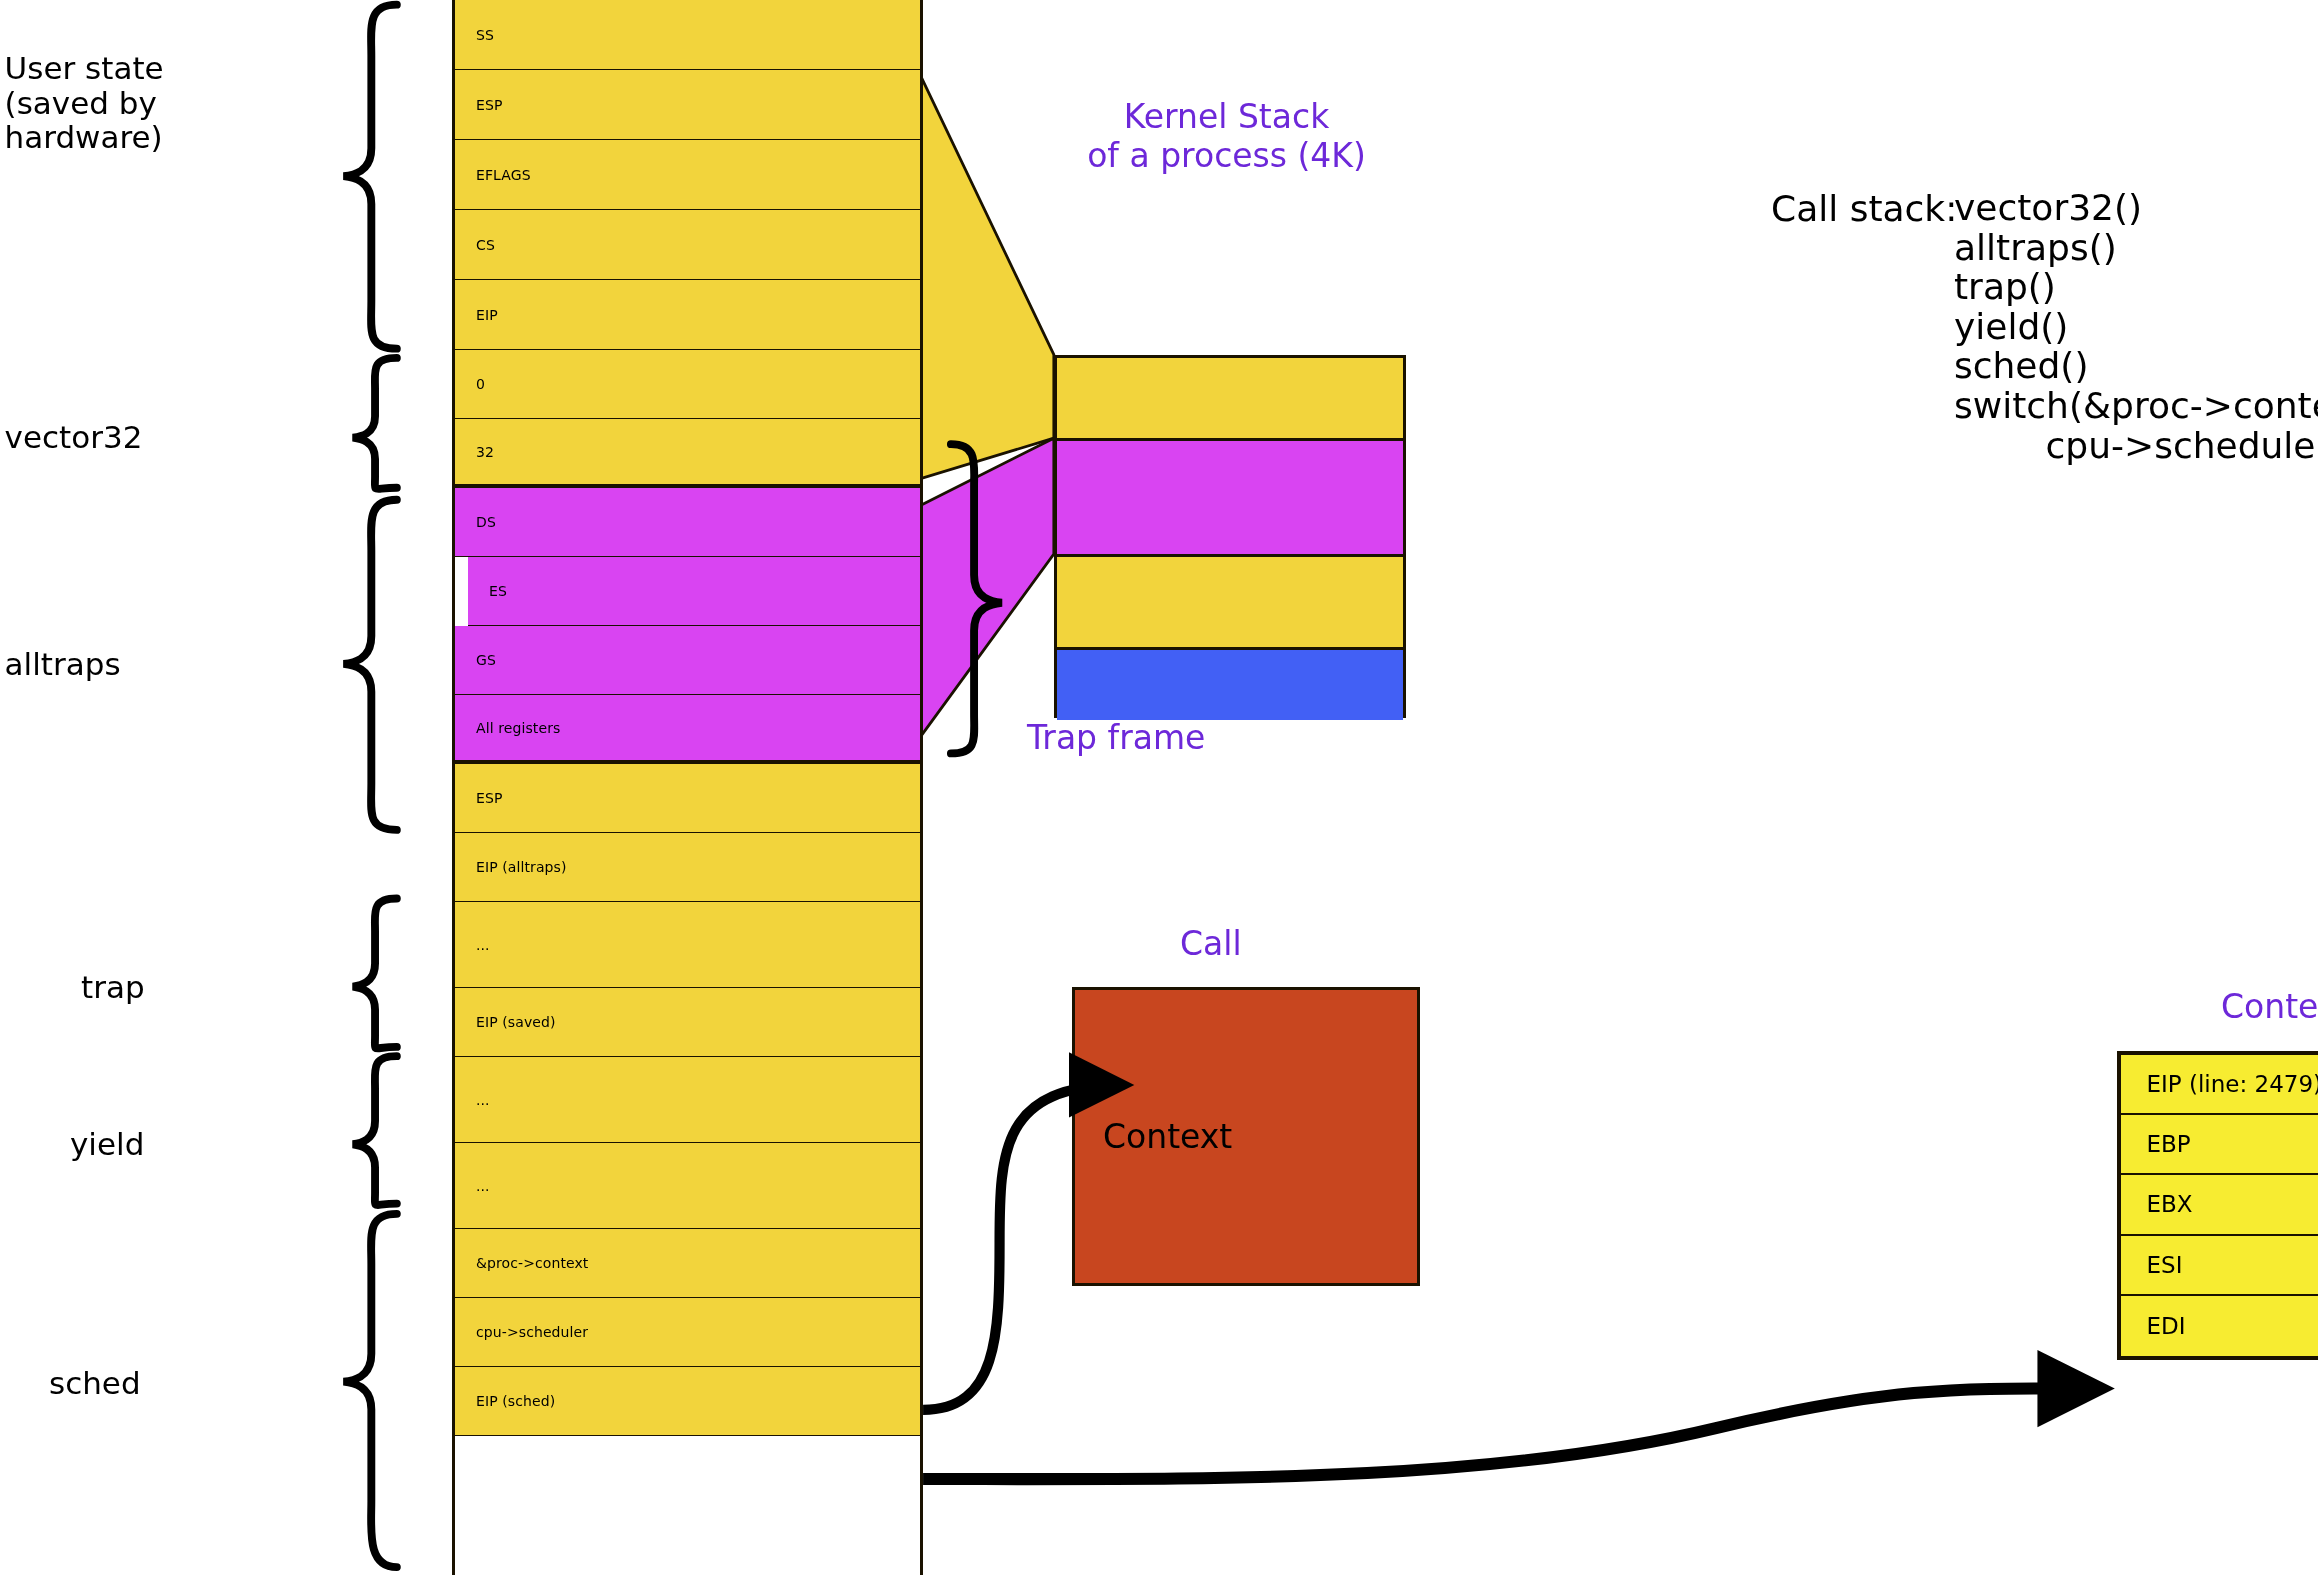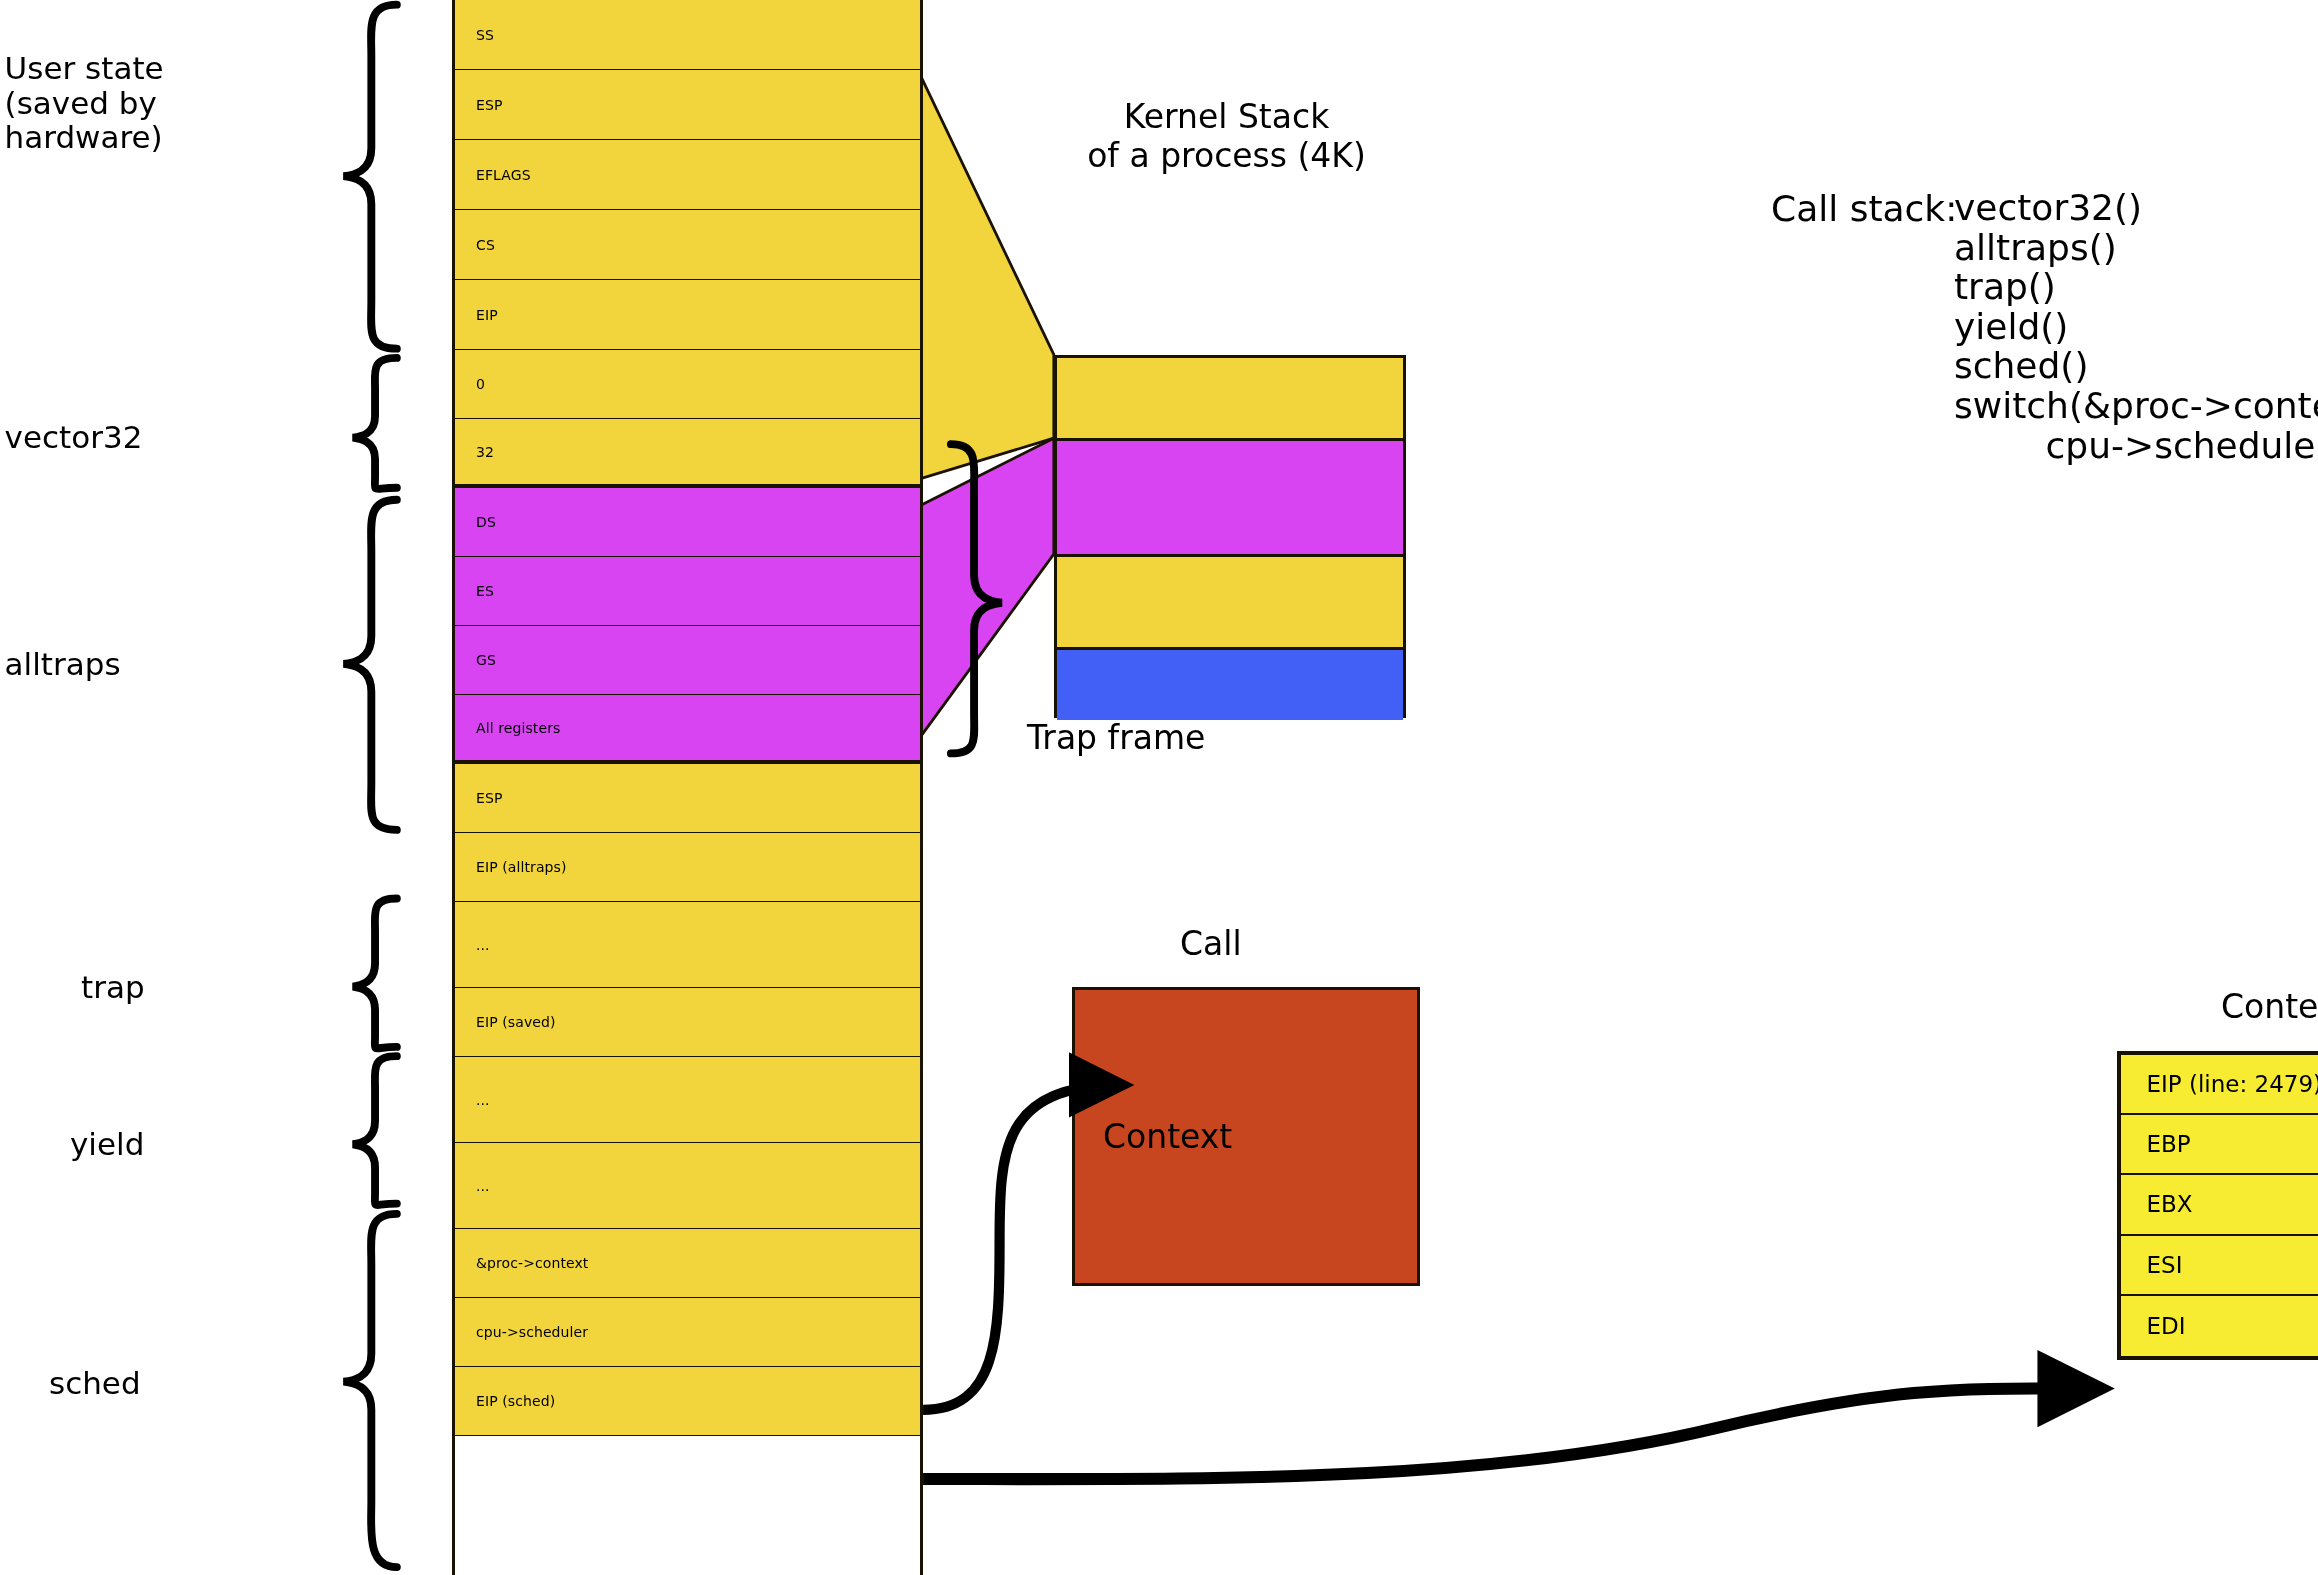--- a/index.html
+++ b/index.html
@@ -22,21 +22,21 @@
   .bracelbl{font-size:31px;color:#000;line-height:1.12;text-align:left;}
 
   
   #kstack{left:1054px;top:355px;width:352px;height:363px;
           border:3.7px solid #1a1200;box-sizing:border-box;}
   #kstack > div{box-sizing:border-box;}
   .kband{border-bottom:3.7px solid #1a1200;}
   .kband:last-child{border-bottom:none;}
 
   
-  .title{font-size:33px;color:#000000;white-space:pre;line-height:1.18;}
+  .title{font-size:33px;color:#6d28d9;white-space:pre;line-height:1.18;}
 
   
   #proc-box{left:1072px;top:987px;width:348px;height:299px;
             background:#c8461f;border:3.7px solid #1a1200;box-sizing:border-box;
             display:flex;align-items:center;}
   #proc-box .ptxt{font-size:33px;color:#000;padding-left:28px;}
 
   
   #ctx-box{left:2117px;top:1051px;width:459px;height:309px;
            border:4.2px solid #1a1200;box-sizing:border-box;background:#f7ec31;}
@@ -81,21 +81,21 @@
     </div>
     <div class="srow" style="height: 69px; background: rgb(242, 212, 60);">
       <span class="lbl">0</span>
     </div>
     <div class="srow thick" style="height: 69px; background: rgb(242, 212, 60);">
       <span class="lbl">32</span>
     </div>
     <div class="srow" style="height: 69px; background: rgb(217, 68, 242);">
       <span class="lbl">DS</span>
     </div>
-    <div class="srow" style="height: 69px; background: rgb(217, 68, 242);">
+    <div class="srow" style="height: 69px; background: rgb(217, 68, 242); margin-left: 13px;">
       <span class="lbl">ES</span>
     </div>
     <div class="srow" style="height: 69px; background: rgb(217, 68, 242);">
       <span class="lbl">GS</span>
     </div>
     <div class="srow thick" style="height: 69px; background: rgb(217, 68, 242);">
       <span class="lbl">All registers</span>
     </div>
     <div class="srow" style="height: 69px; background: rgb(242, 212, 60);">
       <span class="lbl">ESP</span>

